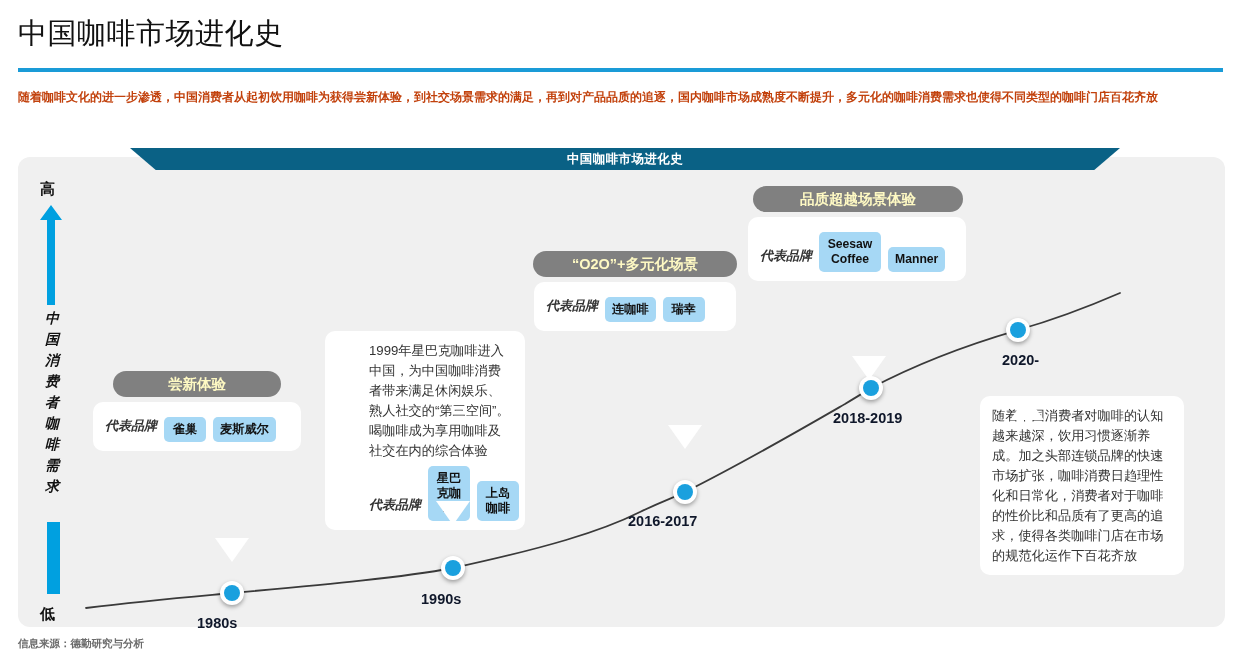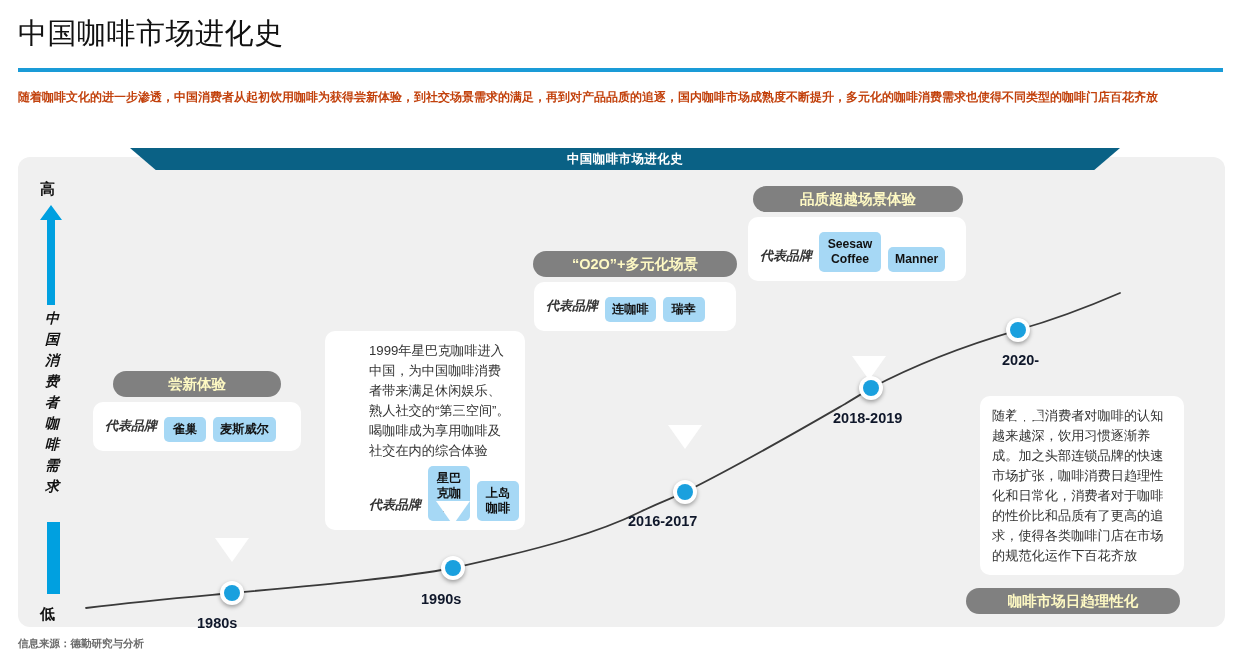--- a/index.html
+++ b/index.html
@@ -213,19 +213,16 @@
       <span class="chip" style="max-width:62px;">Seesaw Coffee</span>
       <span class="chip">Manner</span>
     </div>
   </div>
   <div class="tail" style="left:852px; top:356px;"></div>
 
   <div class="card" style="left:980px; top:396px; width:204px;">
     <div class="body">随着中国消费者对咖啡的认知越来越深，饮用习惯逐渐养成。加之头部连锁品牌的快速市场扩张，咖啡消费日趋理性化和日常化，消费者对于咖啡的性价比和品质有了更高的追求，使得各类咖啡门店在市场的规范化运作下百花齐放</div>
   </div>
   <div class="tail" style="left:1010px; top:396px; transform:rotate(180deg);"></div>
-  <div class="pill" style="left:966px; top:588px; width:214px;">
-    <span>咖啡市场日趋理性化</span>
-  </div>
 
   <div style="position:absolute; left:18px; top:637px; font-size:10.5px; font-weight:bold; color:#6b6b6b;">信息来源：德勤研究与分析</div>
 
 </div>
 
 </body></html>

